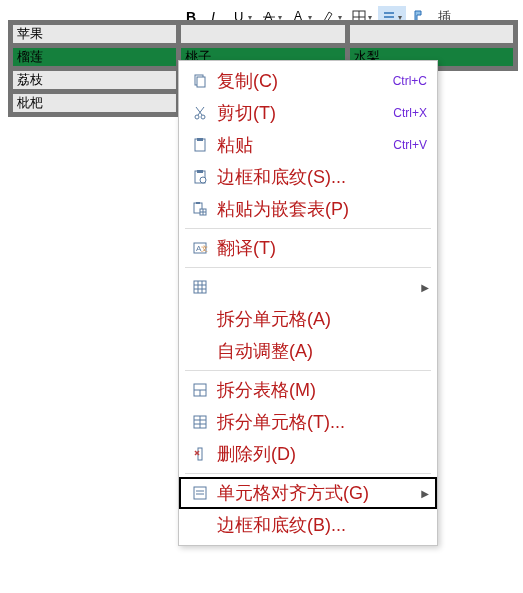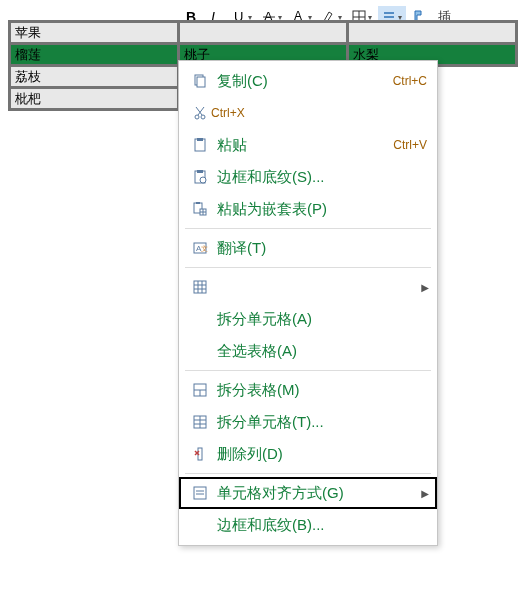--- a/index.html
+++ b/index.html
@@ -5,29 +5,29 @@
 * { box-sizing: border-box; margin: 0; padding: 0; }
 body { font-family: "Microsoft YaHei", sans-serif; font-size: 13px; background: #fff; width: 523px; height: 593px; position: relative; overflow: hidden; }
 .toolbar { position: absolute; top: 6px; left: 180px; display: flex; align-items: center; gap: 2px; }
 .tb-btn { width: 22px; height: 22px; display: flex; align-items: center; justify-content: center; cursor: pointer; color: #333; }
 .tb-btn svg { width: 16px; height: 16px; }
 .tb-drop { display: flex; align-items: center; }
 .tb-drop .chev { width: 8px; font-size: 8px; color: #555; margin-left: -2px; }
 .extra-char { margin-left: 6px; color: #333; font-size: 13px; }
 .table-wrap { position: absolute; top: 20px; left: 8px; width: 510px; }
 table { border-collapse: collapse; width: 100%; }
-td { border: 3px solid #737373; height: 22px; padding: 0 4px; background: #e8e8e8; font-size: 13px; }
+td { border: 5px solid #737373; height: 22px; padding: 0 4px; background: #e8e8e8; font-size: 13px; }
 .hl-row { border-bottom: 3px solid #00b29c; }
 .hl-row td { background: #15803d; }
 .context-menu { position: absolute; top: 60px; left: 178px; width: 260px; background: #fff; border: 1px solid #c5c5c5; box-shadow: 2px 2px 6px rgba(0,0,0,0.2); padding: 4px 0; }
 .menu-item { display: flex; align-items: center; height: 32px; padding: 0 10px; cursor: pointer; position: relative; }
 .menu-icon { width: 22px; display: flex; align-items: center; justify-content: center; color: #5a7aa0; }
 .menu-icon svg { width: 16px; height: 16px; }
-.menu-label { flex: 1; color: #15803d; padding-left: 6px; font-size: 15px; }
-.menu-shortcut { color: #a16207; font-size: 12px; }
+.menu-label { flex: 1; color: #b91c1c; padding-left: 6px; font-size: 18px; }
+.menu-shortcut { color: #6d28d9; font-size: 12px; }
 .menu-sep { height: 1px; background: #ddd; margin: 3px 6px; }
 .submenu-arrow { position: absolute; right: 8px; font-size: 10px; color: #555; }
 .menu-item.boxed { outline: 2px solid #000; outline-offset: -2px; }
 </style>
 </head>
 <body>
 
 <div class="toolbar">
   <div class="tb-btn">
       <svg viewBox="0 0 16 16">
@@ -140,20 +140,21 @@
     </div>
     <div class="menu-item">
       <span class="menu-icon">
         <svg viewBox="0 0 16 16">
           <circle cx="5" cy="12" r="2" fill="none" stroke="#5a7aa0"></circle>
           <circle cx="11" cy="12" r="2" fill="none" stroke="#5a7aa0"></circle>
           <line x1="6" y1="10" x2="12" y2="2" stroke="#5a7aa0"></line>
           <line x1="10" y1="10" x2="4" y2="2" stroke="#5a7aa0"></line>
         </svg>
       </span>
+      <span class="menu-label">剪切(T)</span>
       <span class="menu-shortcut">Ctrl+X</span>
     </div>
     <div class="menu-item">
       <span class="menu-icon">
         <svg viewBox="0 0 16 16">
           <rect x="3" y="2" width="10" height="12" fill="none" stroke="#5a7aa0"></rect>
           <rect x="5" y="1" width="6" height="3" fill="#5a7aa0"></rect>
         </svg>
       </span>
       <span class="menu-label">粘贴</span>
@@ -204,21 +205,21 @@
         </svg>
       </span>
       <span class="submenu-arrow">▶</span>
     </div>
     <div class="menu-item">
       <span class="menu-icon"></span>
       <span class="menu-label">拆分单元格(A)</span>
     </div>
     <div class="menu-item">
       <span class="menu-icon"></span>
-      <span class="menu-label">全选表格(A)</span>
+      <span class="menu-label">自动调整(A)</span>
     </div>
     <div class="menu-sep"></div>
     <div class="menu-item">
       <span class="menu-icon">
         <svg viewBox="0 0 16 16">
           <rect x="2" y="2" width="12" height="12" fill="none" stroke="#5a7aa0"></rect>
           <line x1="2" y1="8" x2="14" y2="8" stroke="#5a7aa0"></line>
           <line x1="8" y1="8" x2="8" y2="14" stroke="#5a7aa0"></line>
         </svg>
       </span>

